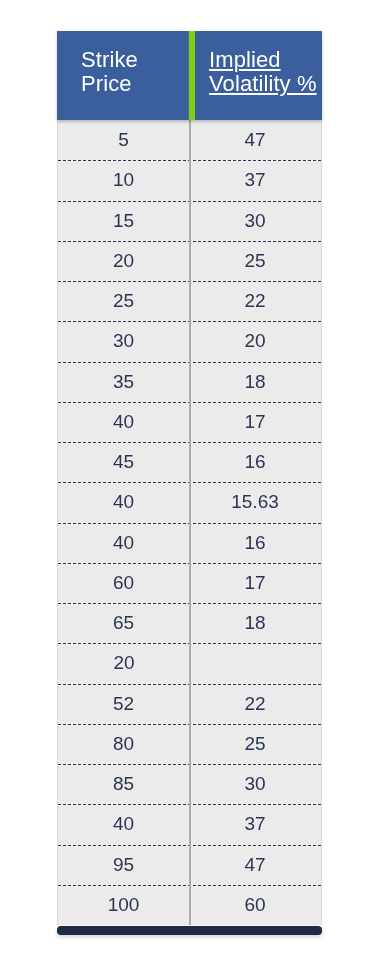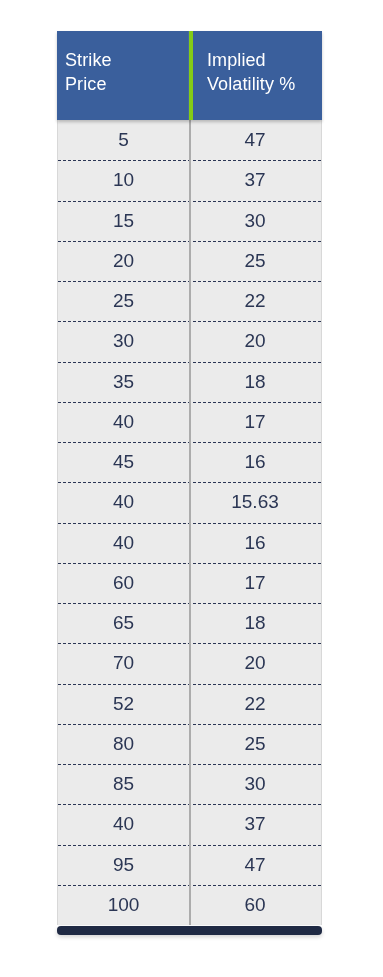--- a/index.html
+++ b/index.html
@@ -27,34 +27,35 @@
     display: flex;
     background: #3a5f9c;
     height: 89px;
     box-shadow: 0 2px 3px rgba(0,0,0,0.22);
     position: relative;
     z-index: 3;
   }
   .th {
     box-sizing: border-box;
     color: #ffffff;
-    font-size: 18px;
+    font-size: 22px;
     line-height: 24px;
     font-weight: 400;
-    padding: 17px 0 0 8px;
+    padding: 17px 0 0 24px;
     letter-spacing: 0.1px;
   }
   .th-strike {
     width: 132px;
     border-right: 1px solid #44689f;
   }
   .th-iv {
     width: 133px;
-    border-left: 4px solid #84cc16;
+    border-left: 6px solid #84cc16;
     padding-left: 14px;
+    text-decoration: underline;
   }
   .th-line { display: block; white-space: nowrap; }
 
   
   .tbody {
     position: relative;
     background: #ebebeb;
     border-left: 1px solid #d8d8d8;
     border-right: 1px solid #d8d8d8;
   }
@@ -170,21 +171,20 @@
       </div>
       <div class="row">
         <div class="cell cell-strike">60</div>
         <div class="cell cell-iv">17</div>
       </div>
       <div class="row">
         <div class="cell cell-strike">65</div>
         <div class="cell cell-iv">18</div>
       </div>
       <div class="row">
-        <div class="cell cell-strike">70</div>
         <div class="cell cell-iv">20</div>
       </div>
       <div class="row">
         <div class="cell cell-strike">52</div>
         <div class="cell cell-iv">22</div>
       </div>
       <div class="row">
         <div class="cell cell-strike">80</div>
         <div class="cell cell-iv">25</div>
       </div>

